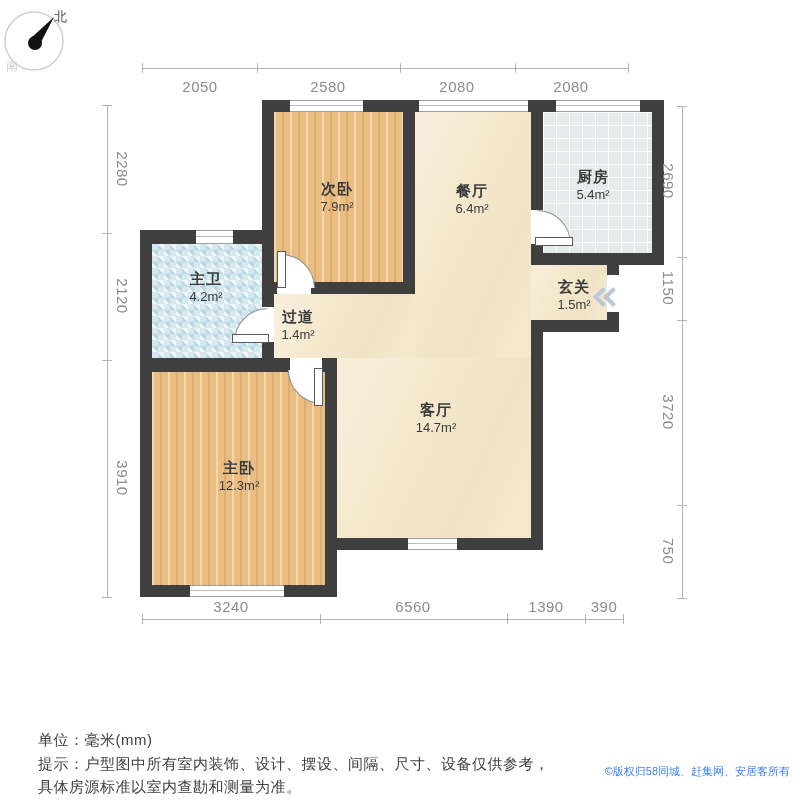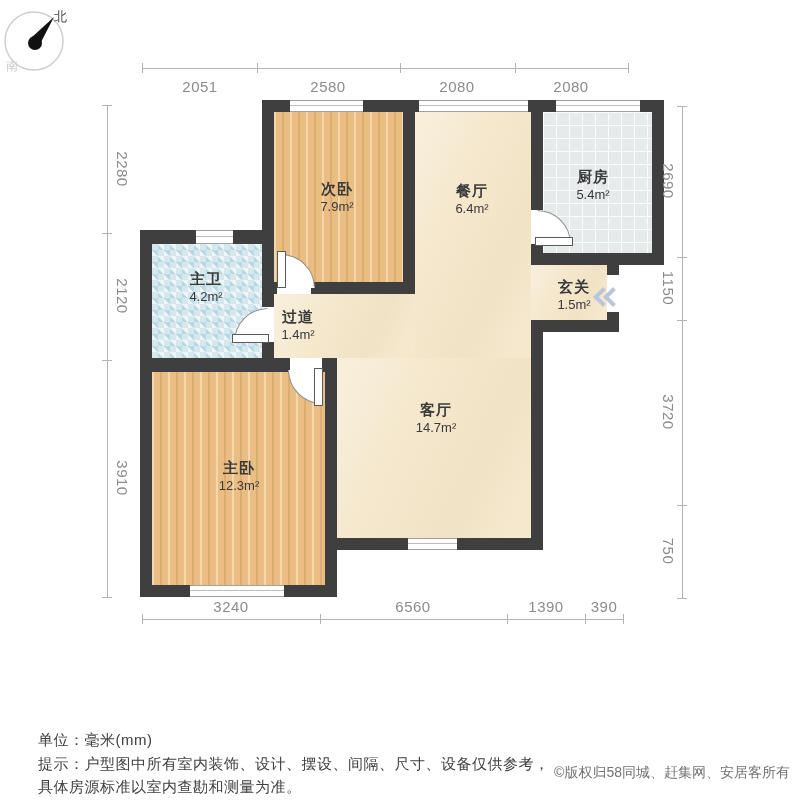--- a/index.html
+++ b/index.html
@@ -36,21 +36,21 @@
   .room-label .nm{font-size:15px;font-weight:600;letter-spacing:1px;}
   .room-label .ar{font-size:13px;}
   
   .dline{position:absolute;background:#b3b3b3;}
   .dim{position:absolute;color:#8c8c8c;font-size:15px;white-space:nowrap;transform:translate(-50%,-50%);letter-spacing:.5px;}
   .dim.vert{transform:translate(-50%,-50%) rotate(90deg);}
   
   .chev{position:absolute;width:10px;height:10px;border-left:4px solid #b9c6dd;border-bottom:4px solid #b9c6dd;transform:rotate(45deg);}
   
   .note{position:absolute;font-size:15px;color:#404040;letter-spacing:.5px;}
-  .copyright{position:absolute;font-size:14px;color:#737373;}
+  .copyright{position:absolute;font-size:11px;color:#3b82f6;}
   .compass-label-n{position:absolute;font-size:13px;color:#4a4a4a;}
   .compass-label-s{position:absolute;font-size:12px;color:#c9c9c9;}
 </style>
 </head>
 <body>
 
 <div id="root">
 
   <div class="abs" style="left:2px;top:2px;width:80px;height:80px;">
     <svg width="76" height="76" viewBox="0 0 76 76">
@@ -155,21 +155,21 @@
     <div class="nm">主卧</div>
     <div class="ar">12.3m²</div>
   </div>
 
   <div class="dline" style="left:142px;top:68px;width:486px;height:1px;"></div>
   <div class="dline" style="left:142px;top:63px;width:1px;height:10px;"></div>
   <div class="dline" style="left:257px;top:63px;width:1px;height:10px;"></div>
   <div class="dline" style="left:400px;top:63px;width:1px;height:10px;"></div>
   <div class="dline" style="left:515px;top:63px;width:1px;height:10px;"></div>
   <div class="dline" style="left:628px;top:63px;width:1px;height:10px;"></div>
-  <span class="dim" style="left:200px;top:86px;">2051</span>
+  <span class="dim" style="left:200px;top:86px;">2050</span>
   <span class="dim" style="left:328px;top:86px;text-align:center;">2580</span>
   <span class="dim" style="left:457px;top:86px;">2080</span>
   <span class="dim" style="left:571px;top:86px;">2080</span>
 
   <div class="dline" style="left:142px;top:619px;width:481px;height:1px;"></div>
   <div class="dline" style="left:142px;top:614px;width:1px;height:10px;"></div>
   <div class="dline" style="left:320px;top:614px;width:1px;height:10px;"></div>
   <div class="dline" style="left:507px;top:614px;width:1px;height:10px;"></div>
   <div class="dline" style="left:585px;top:614px;width:1px;height:10px;"></div>
   <div class="dline" style="left:623px;top:614px;width:1px;height:10px;"></div>

